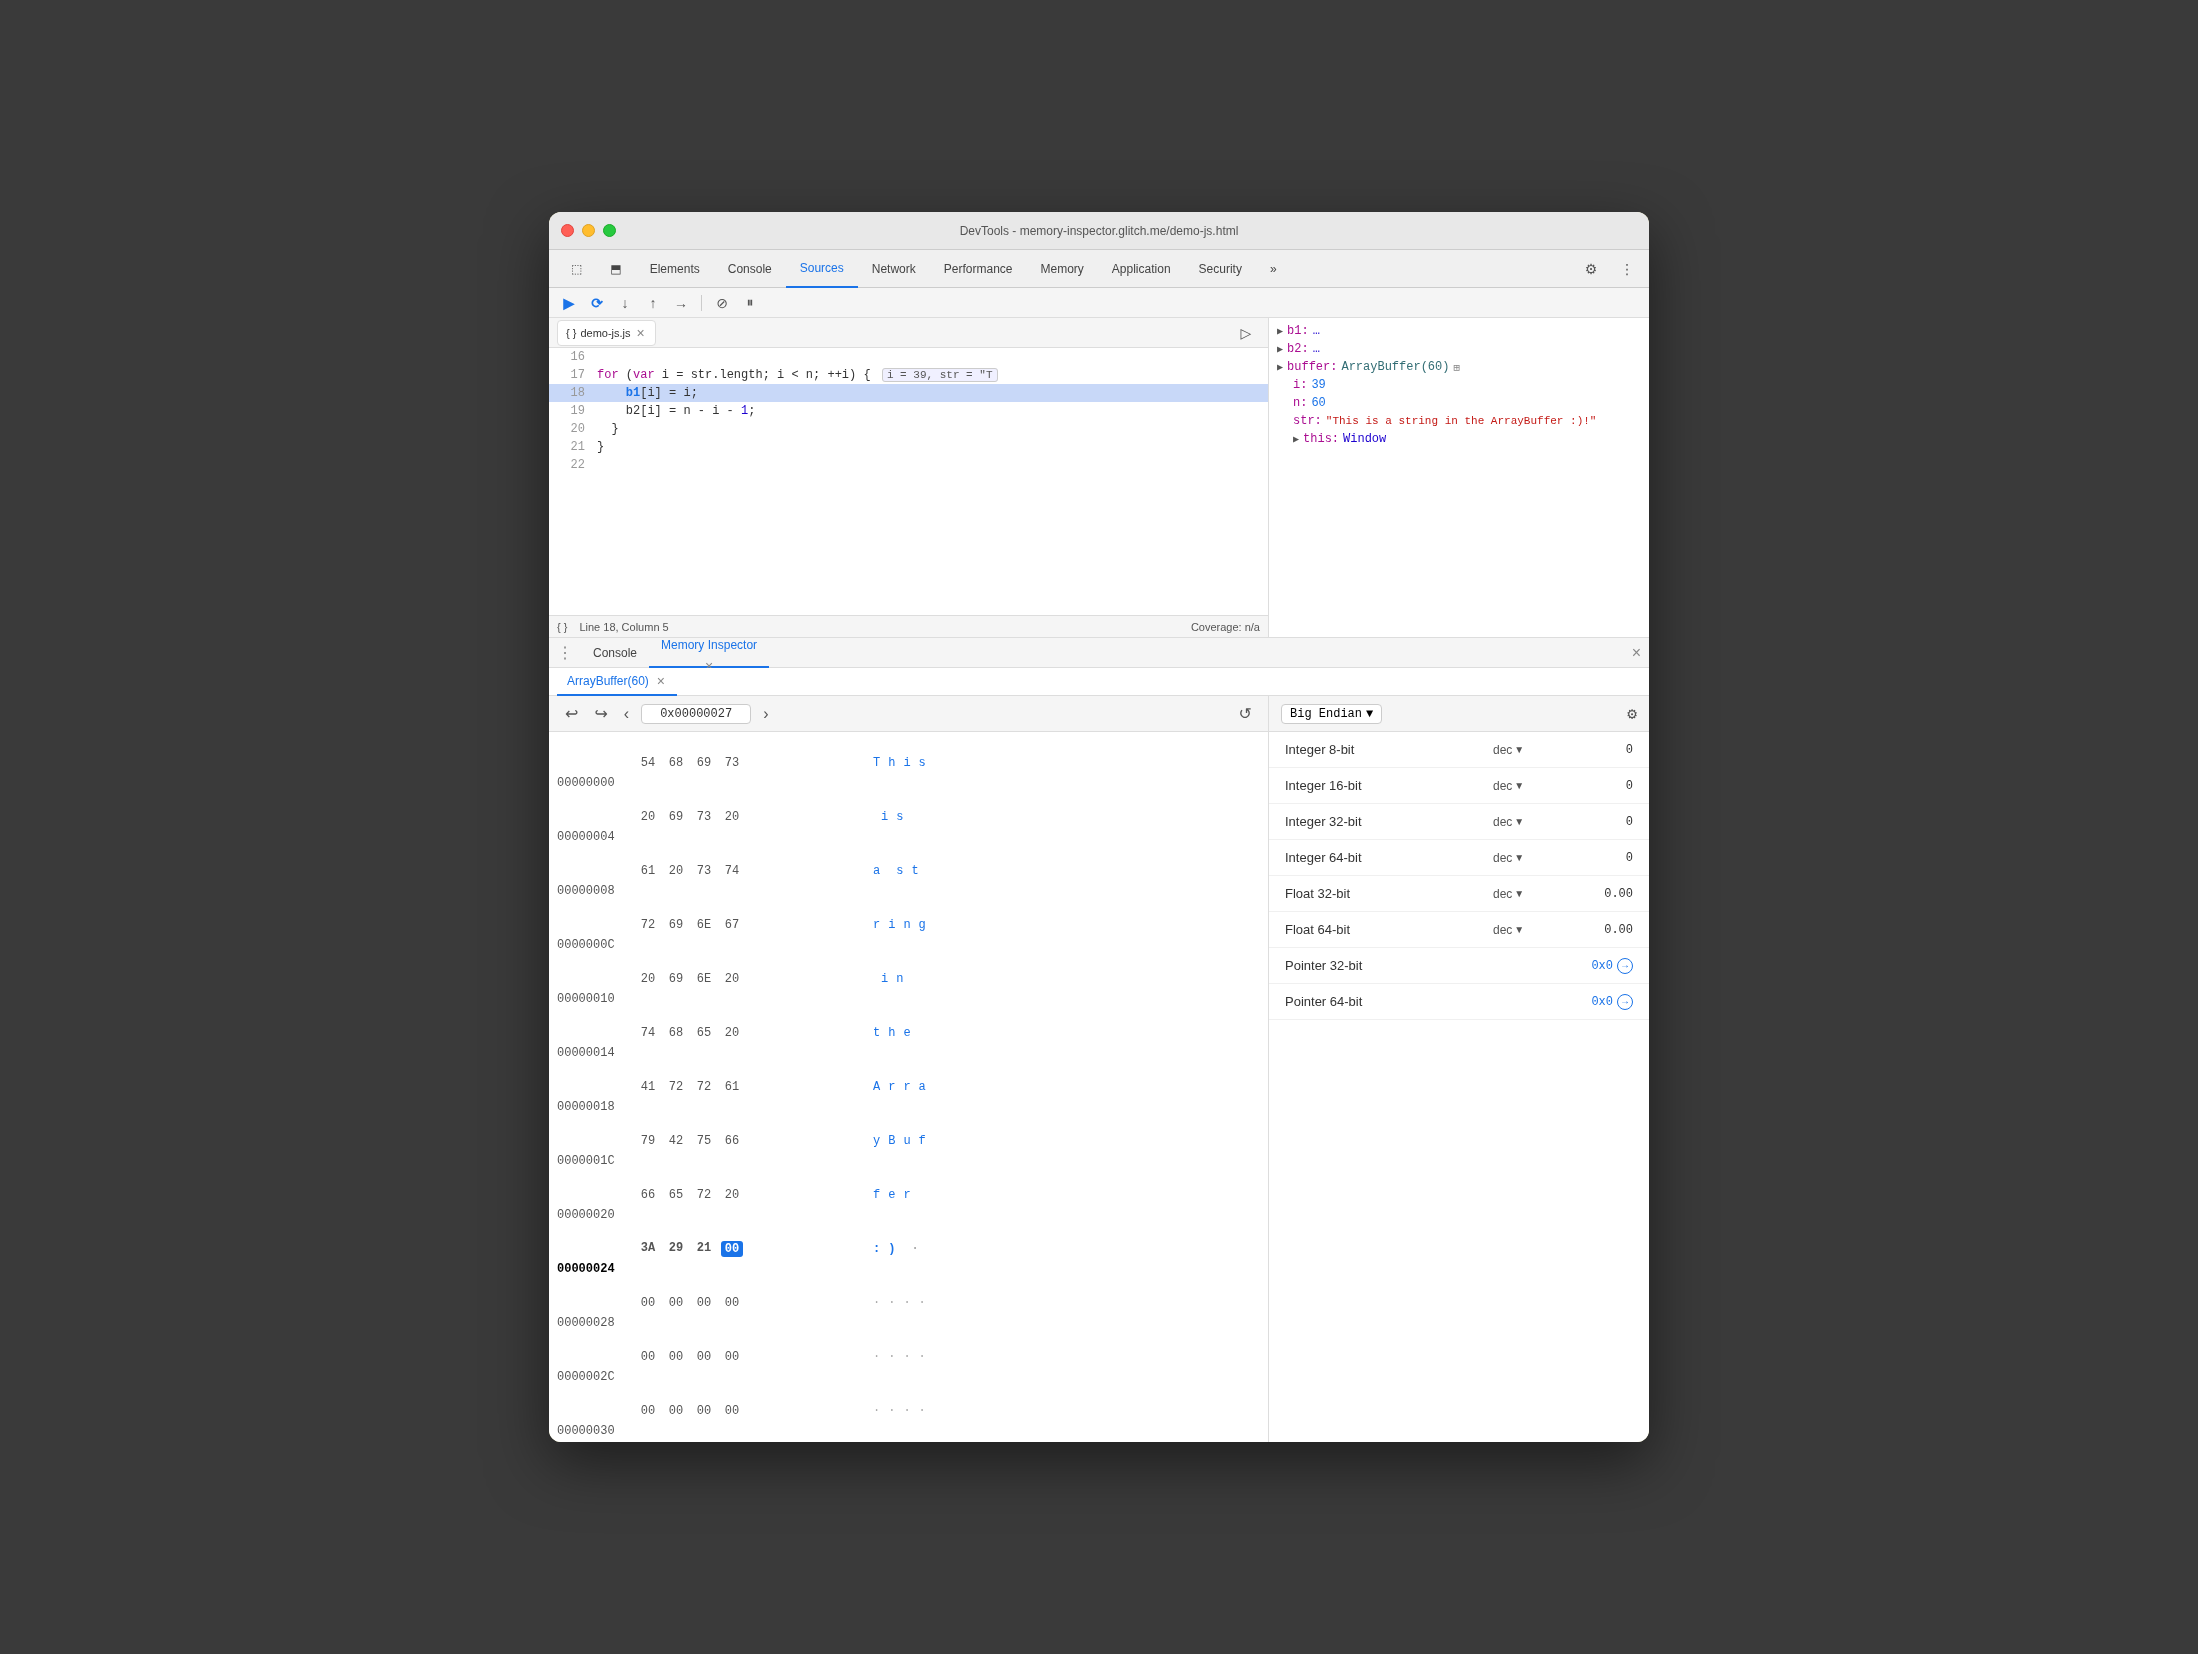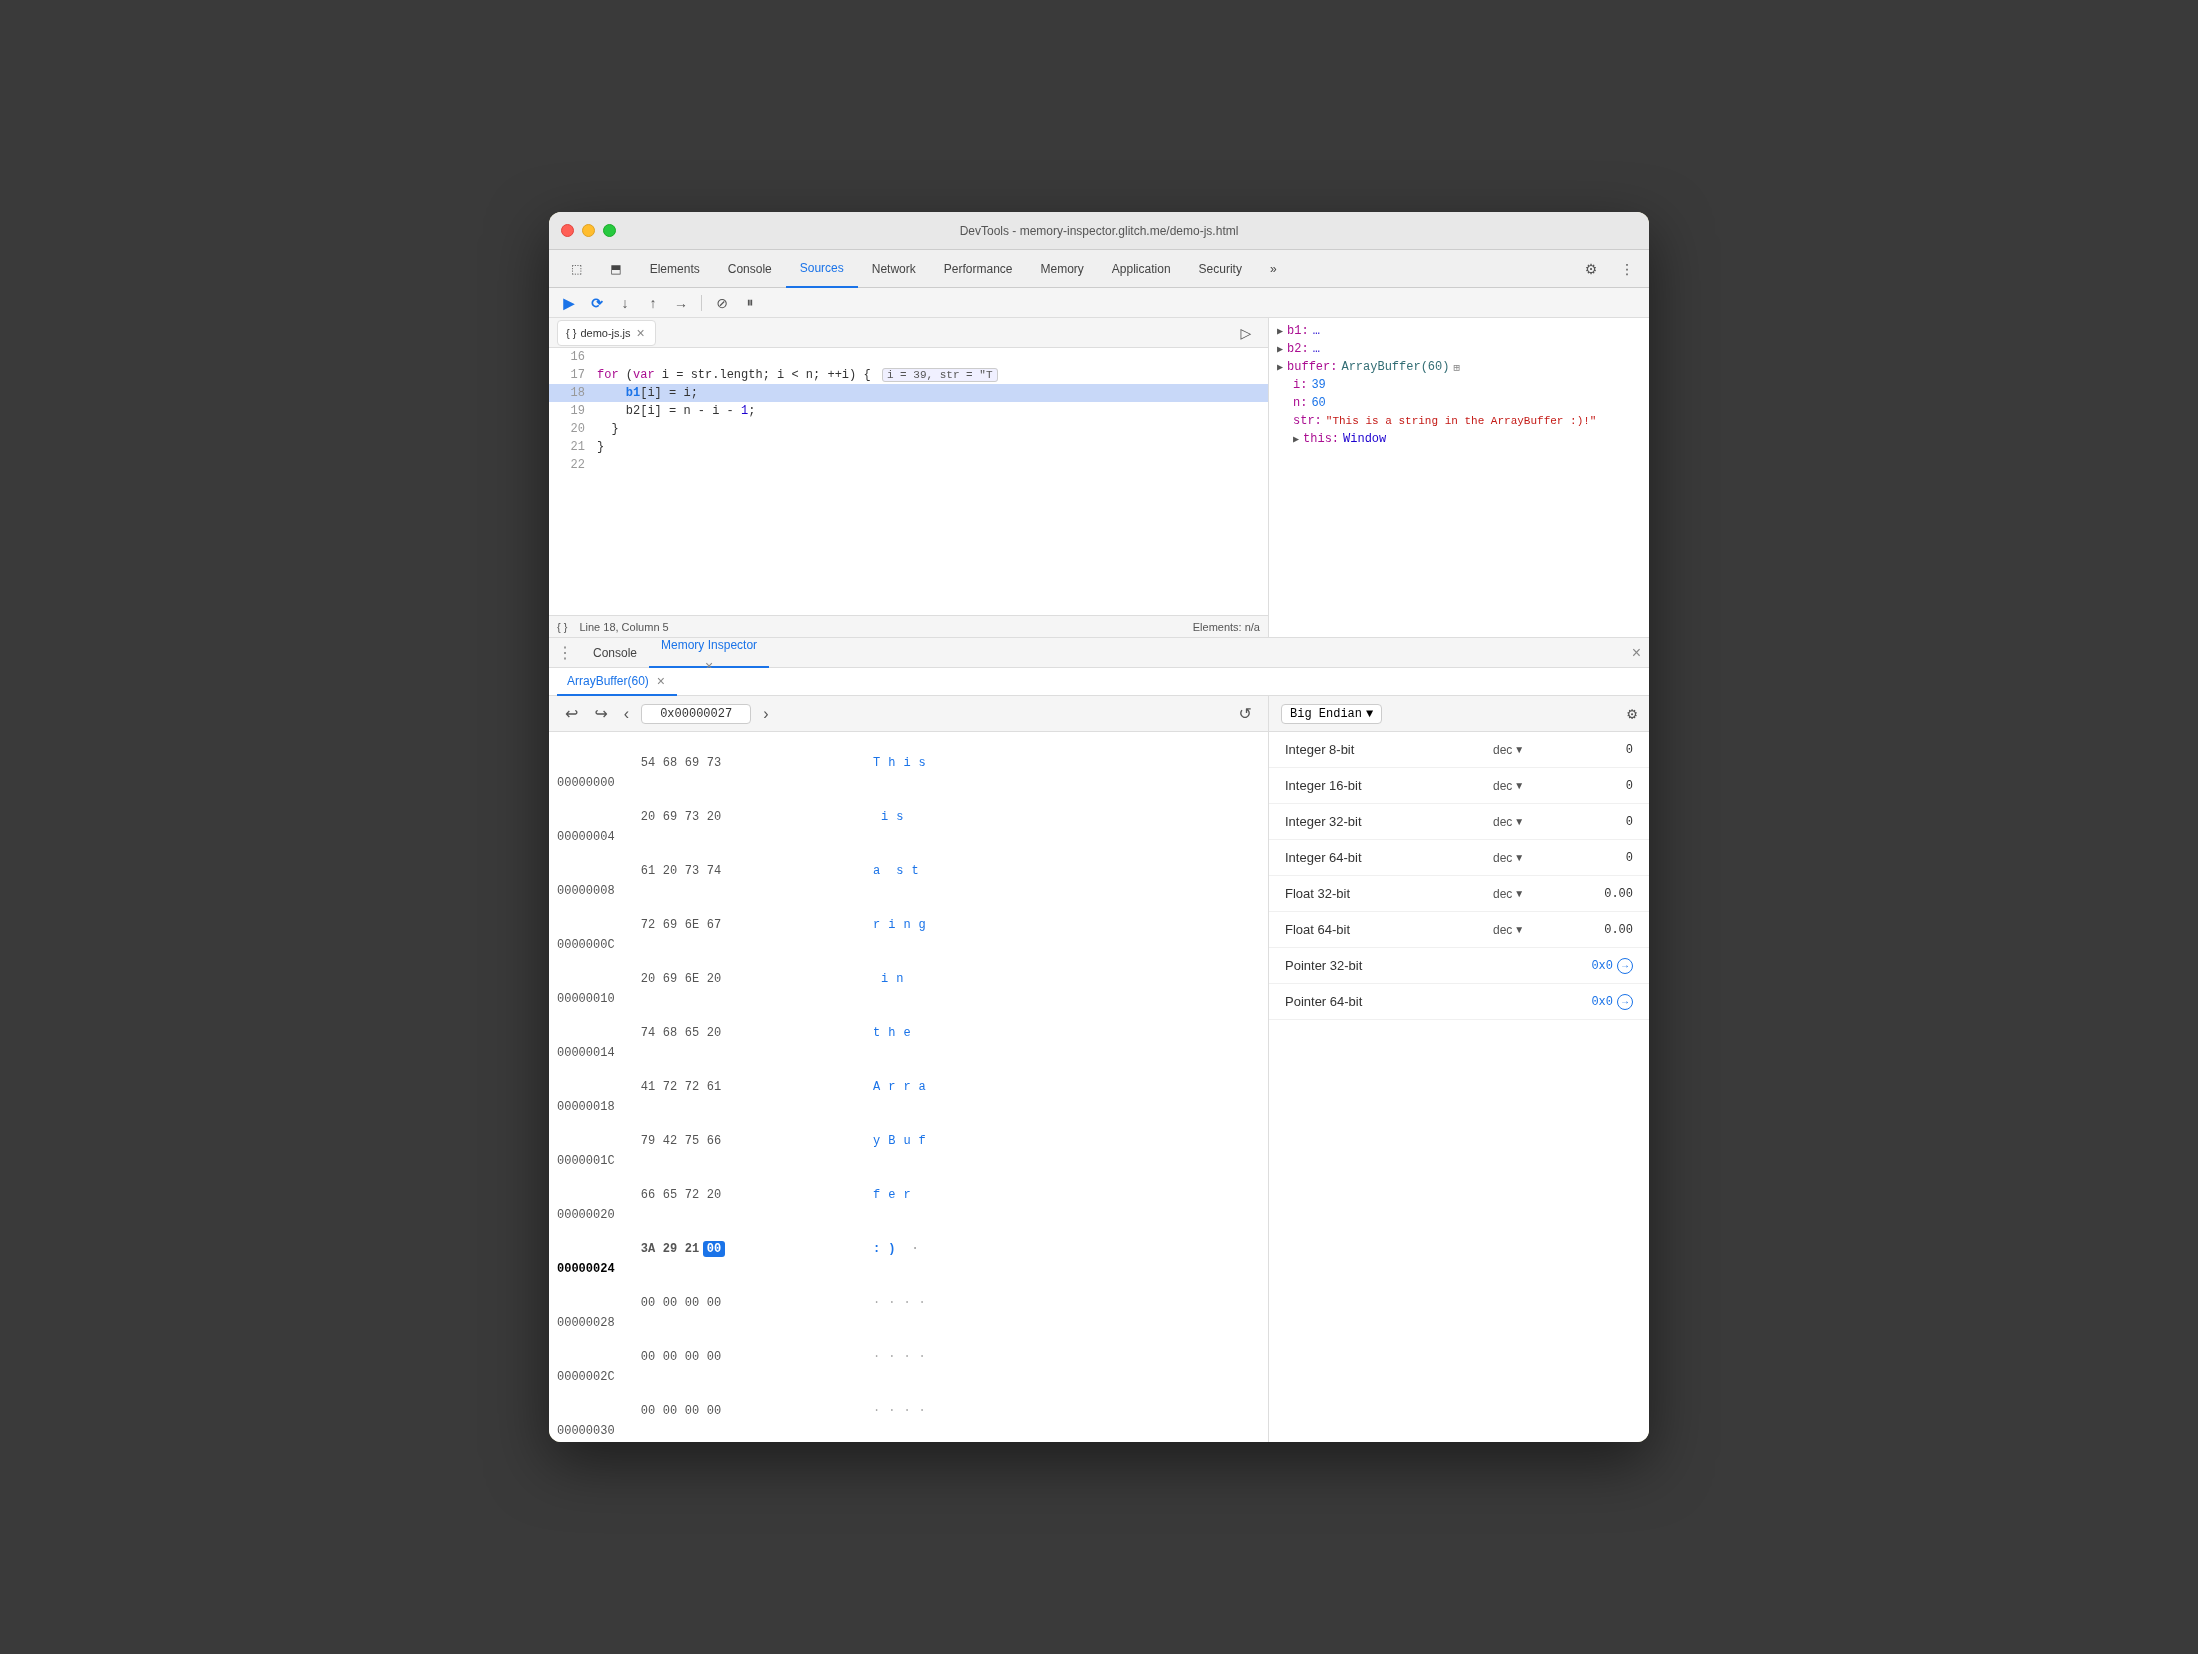--- a/index.html
+++ b/index.html
@@ -339,24 +339,23 @@
       color: #555;
       flex-shrink: 0;
       margin-top: 40px;
     }
     .hex-row.active-row .hex-addr {
       color: #000;
       font-weight: bold;
     }
     .hex-bytes {
       display: flex;
-      gap: 0;
+      gap: 6px;
       width: 220px;
       flex-shrink: 0;
-      align-items: center;
     }
     .hex-byte {
       width: 22px;
       text-align: center;
       color: #555;
     }
     .hex-byte.selected {
       background: #1a73e8;
       color: white;
       border-radius: 3px;
@@ -581,21 +580,21 @@
           </div>
 
           <div class="code-line">
             <span class="line-num">22</span>
             <span class="line-content"></span>
           </div>
         </div>
         <div class="source-status">
           <span>{ }</span>
           <span>Line 18, Column 5</span>
-          <span class="right">Elements: n/a</span>
+          <span class="right">Coverage: n/a</span>
         </div>
       </div>
 
       <div class="scope-panel">
         <div class="scope-row">
           <span class="scope-arrow">▶</span>
           <span class="scope-key">b1:</span>
           <span class="scope-val">…</span>
         </div>
         <div class="scope-row">

